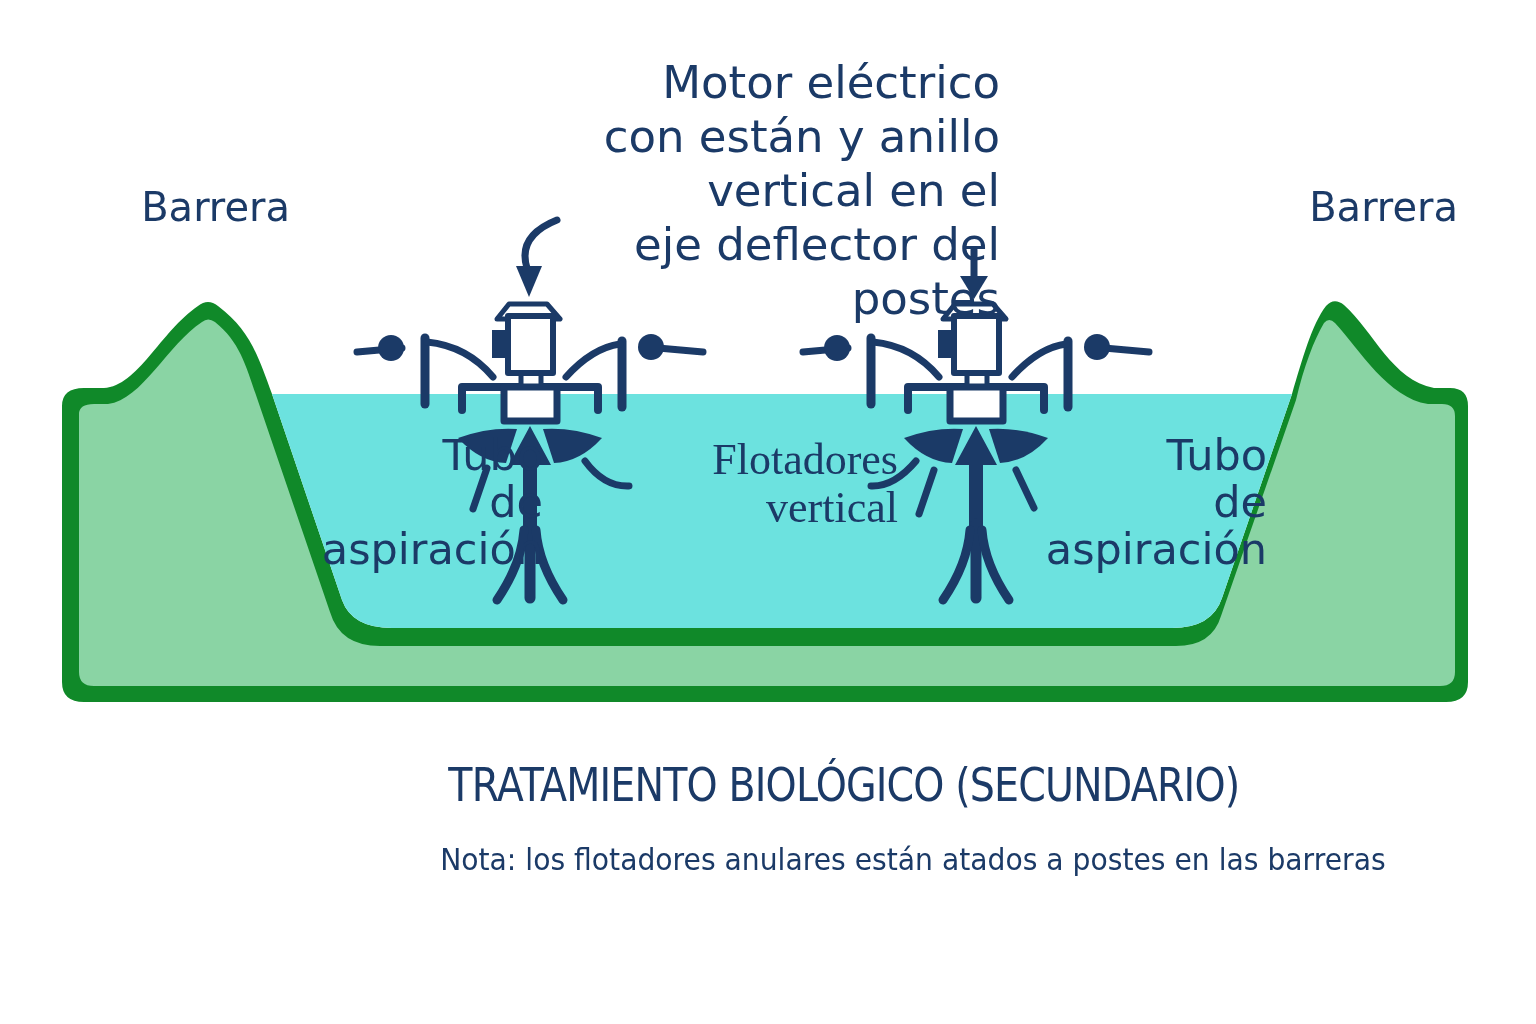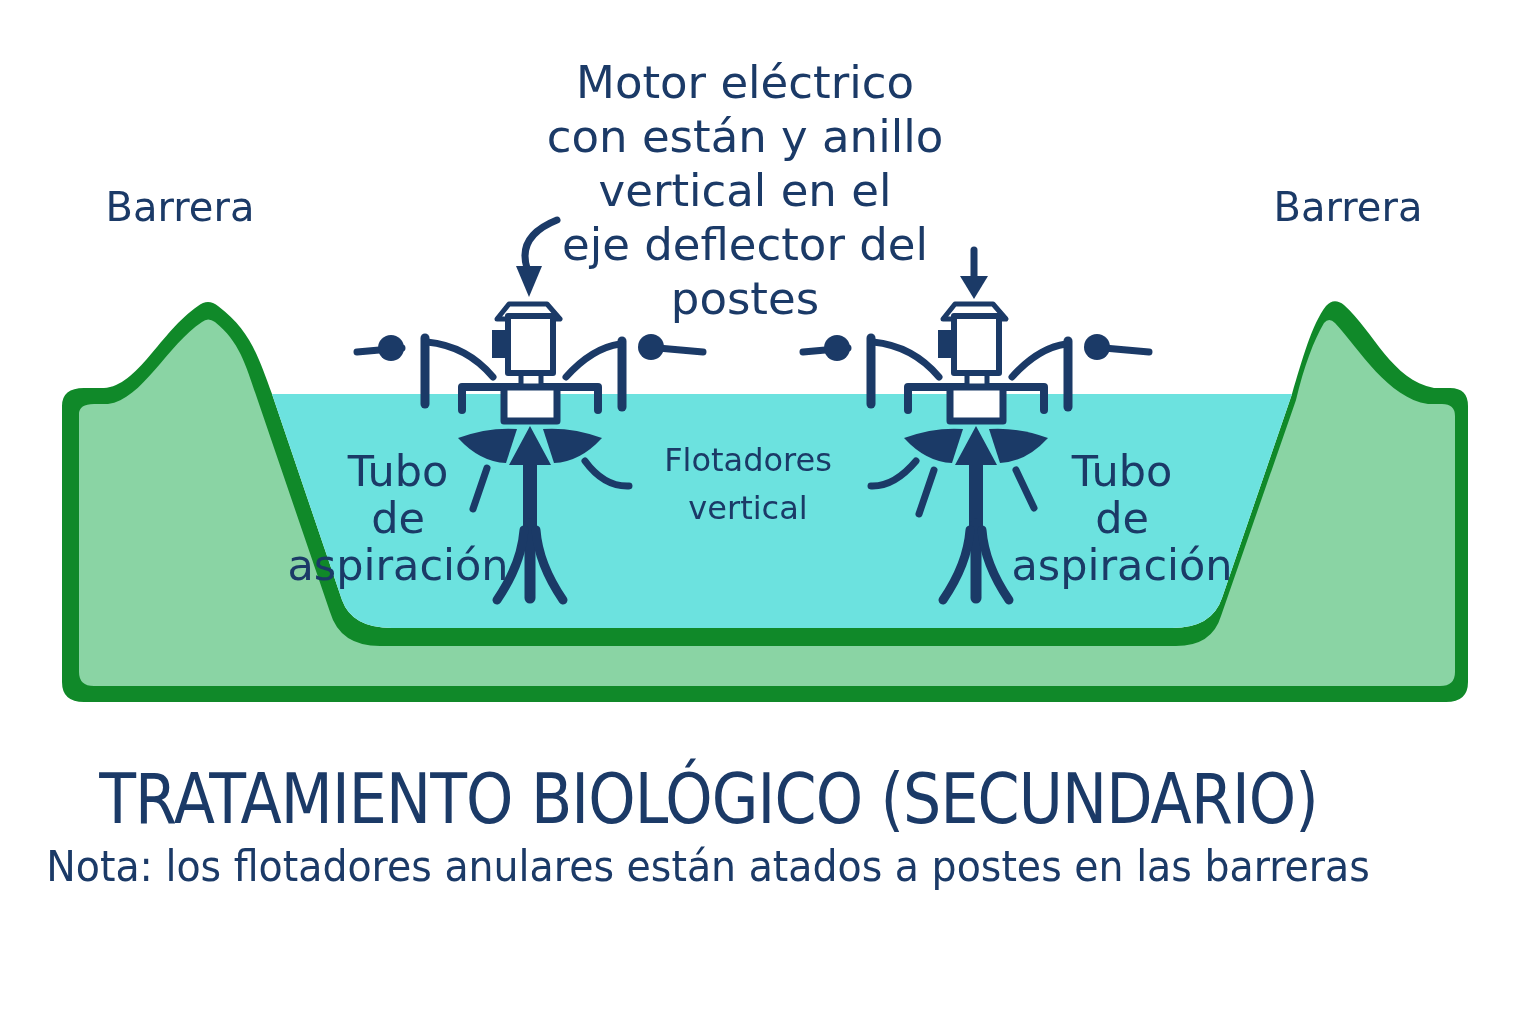--- a/index.html
+++ b/index.html
@@ -14,28 +14,28 @@
   html,body{width:1536px;height:1024px;overflow:hidden;}
   body{background:var(--background);font-family:"DejaVu Sans",sans-serif;}
   .stage{position:relative;width:1536px;height:1024px;background:var(--background);}
   svg.diagram{position:absolute;left:0;top:0;width:1536px;height:1024px;}
   .fill-dark{fill:var(--ground-dark);}
   .fill-light{fill:var(--ground-light);}
   .fill-water{fill:var(--water);}
   .ink{stroke:var(--navy);fill:none;stroke-linecap:round;stroke-linejoin:round;}
   .ink-fill{fill:var(--navy);stroke:none;}
   .device-fill{fill:var(--device-fill);}
-  .lbl{position:absolute;color:var(--navy);text-align:center;white-space:nowrap;}
+  .lbl{position:absolute;color:var(--navy);text-align:right;white-space:nowrap;}
   .lbl-barrier{font-size:40px;width:220px;}
   .lbl-motor{left:490px;top:56px;width:510px;font-size:45px;line-height:54px;}
-  .lbl-suction{font-size:43px;line-height:47px;width:290px;top:448px;}
-  .lbl-floats{left:598px;top:436px;width:300px;font-size:32px;line-height:48px;}
-  .lbl-title{left:0;top:758px;width:1304px;font-size:70px;}
+  .lbl-suction{font-size:43px;line-height:47px;width:290px;top:432px;}
+  .lbl-floats{left:598px;top:436px;width:300px;font-size:44px;line-height:48px;font-family:Liberation Serif, serif;}
+  .lbl-title{left:0;top:758px;width:1304px;font-size:46px;}
   .lbl-title .squeeze{display:inline-block;transform:scaleX(0.86);transform-origin:center;letter-spacing:-1px;}
-  .lbl-note{left:0;top:842px;width:1416px;font-size:42px;}
+  .lbl-note{left:0;top:842px;width:1416px;font-size:30px;}
   .lbl-note .squeeze{display:inline-block;transform:scaleX(0.94);transform-origin:center;}
 </style>
 </head>
 <body>
 
 <div class="stage">
 
   <svg class="diagram" viewBox="0 0 1536 1024" aria-hidden="true">
     <defs>
       <g id="aerator">

